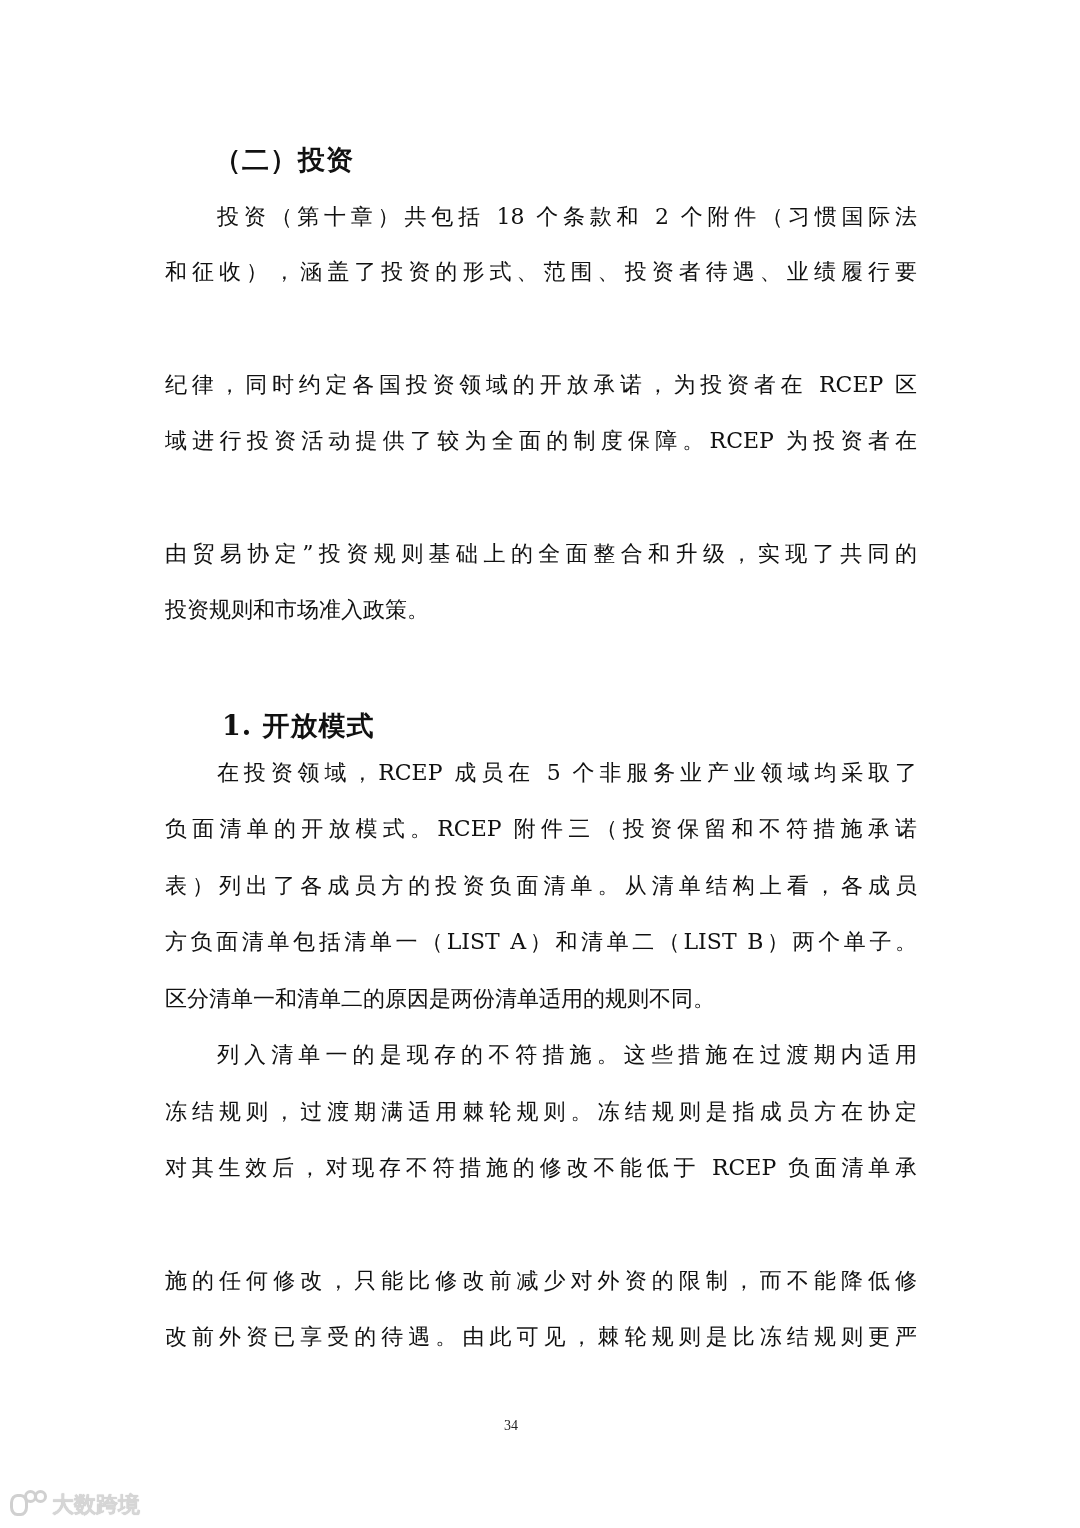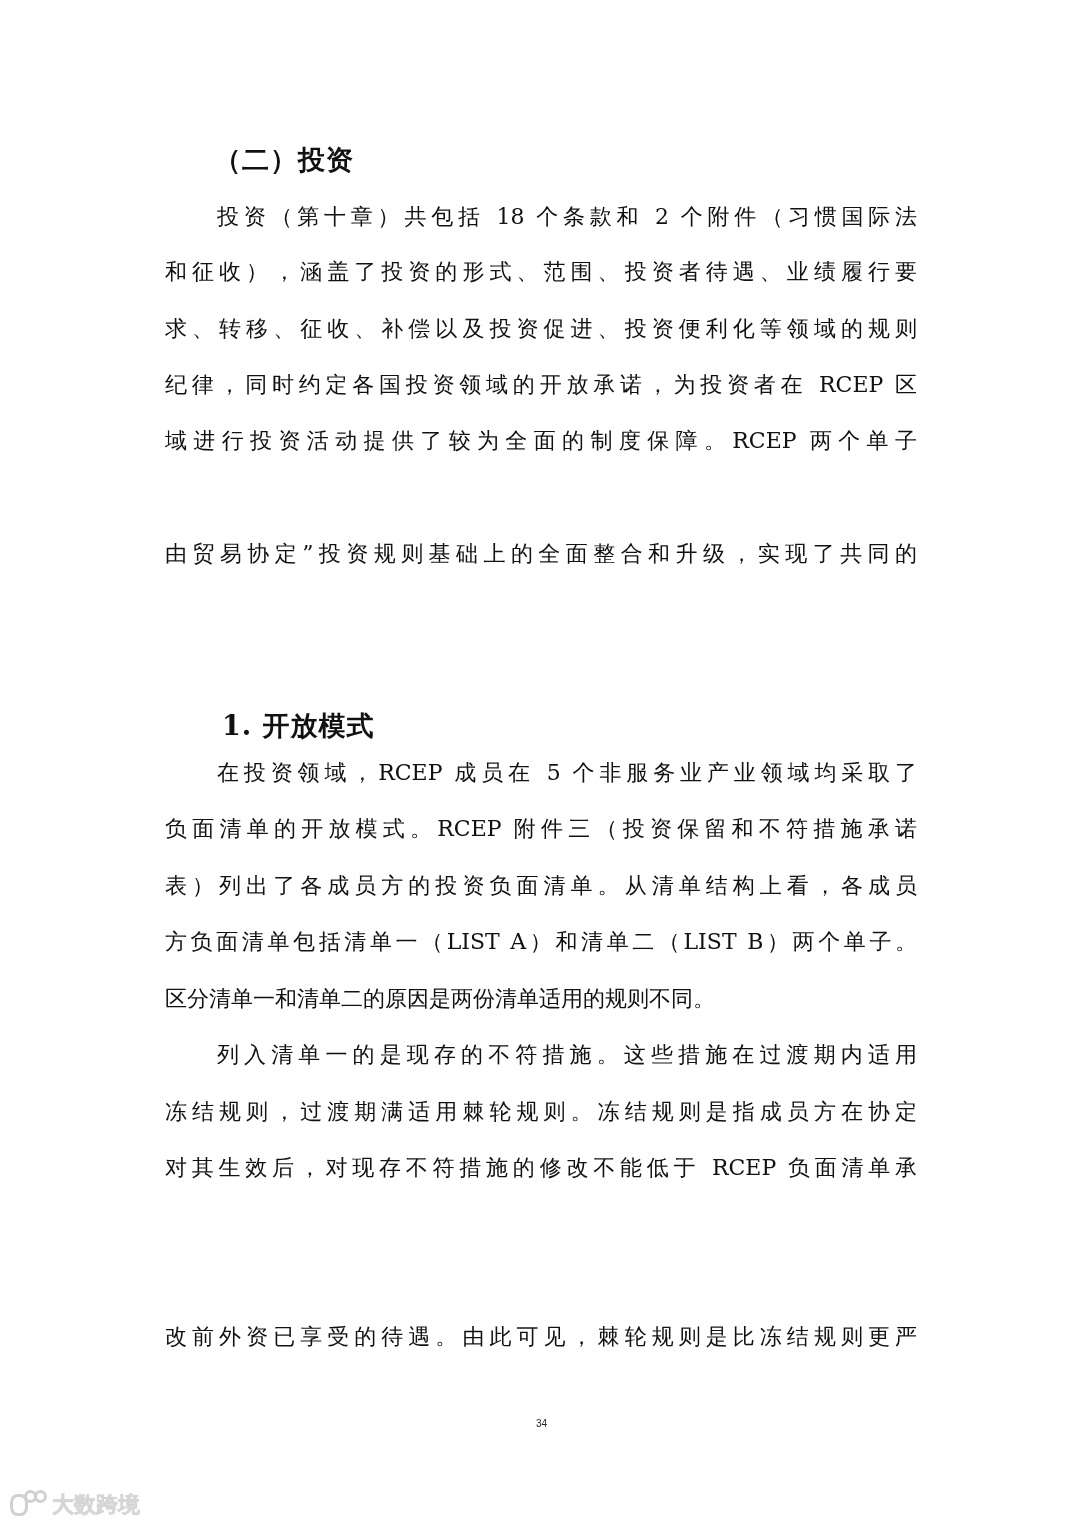--- a/index.html
+++ b/index.html
@@ -37,24 +37,24 @@
       font-size: 22px;
       line-height: 34px;
       white-space: nowrap;
       text-align: justify;
       text-align-last: justify;
     }
     .line.indent { left: 217px; width: 700px; }
     .line.last { text-align-last: left; }
     .page-number {
       position: absolute;
-      left: 536px;
+      left: 504px;
       top: 1418px;
-      font-family: Liberation Sans, sans-serif;
-      font-size: 10px;
+      font-family: Liberation Serif, serif;
+      font-size: 14px;
       color: #222;
     }
     .watermark {
       position: absolute;
       left: 10px;
       top: 1490px;
       display: flex;
       align-items: flex-start;
       gap: 6px;
       color: #d6d6d6;
@@ -75,36 +75,37 @@
   </style>
 </head>
 <body>
 
 <div class="page">
 
   <div class="heading h-section">（二）投资</div>
 
   <div class="line indent" style="top:200px">投资（第十章）共包括 18 个条款和 2 个附件（习惯国际法</div>
   <div class="line" style="top:255px">和征收），涵盖了投资的形式、范围、投资者待遇、业绩履行要</div>
-  <div class="line" style="top:312px">求、转移、征收、补偿以及投资促进、投资便利化等领域的规则</div>
   <div class="line" style="top:368px">纪律，同时约定各国投资领域的开放承诺，为投资者在 RCEP 区</div>
-  <div class="line" style="top:424px">域进行投资活动提供了较为全面的制度保障。RCEP 两个单子</div>
+  <div class="line" style="top:424px">域进行投资活动提供了较为全面的制度保障。RCEP 为投资者在</div>
   <div class="line" style="top:537px">由贸易协定”投资规则基础上的全面整合和升级，实现了共同的</div>
+  <div class="line last" style="top:593px">投资规则和市场准入政策。</div>
 
   <div class="heading h-sub">1. 开放模式</div>
 
   <div class="line indent" style="top:756px">在投资领域，RCEP 成员在 5 个非服务业产业领域均采取了</div>
   <div class="line" style="top:812px">负面清单的开放模式。RCEP 附件三（投资保留和不符措施承诺</div>
   <div class="line" style="top:869px">表）列出了各成员方的投资负面清单。从清单结构上看，各成员</div>
   <div class="line" style="top:925px">方负面清单包括清单一（LIST A）和清单二（LIST B）两个单子。</div>
   <div class="line last" style="top:982px">区分清单一和清单二的原因是两份清单适用的规则不同。</div>
 
   <div class="line indent" style="top:1038px">列入清单一的是现存的不符措施。这些措施在过渡期内适用</div>
   <div class="line" style="top:1095px">冻结规则，过渡期满适用棘轮规则。冻结规则是指成员方在协定</div>
   <div class="line" style="top:1151px">对其生效后，对现存不符措施的修改不能低于 RCEP 负面清单承</div>
+  <div class="line" style="top:1264px">施的任何修改，只能比修改前减少对外资的限制，而不能降低修</div>
   <div class="line" style="top:1320px">改前外资已享受的待遇。由此可见，棘轮规则是比冻结规则更严</div>
 
   <div class="page-number">34</div>
 
   <div class="watermark">
     <div class="wm-logo">
       <span style="left:0;top:4px;width:12px;height:16px;border-radius:40%;"></span>
       <span style="left:14px;top:0;width:7px;height:7px;"></span>
       <span style="left:24px;top:0;width:7px;height:7px;"></span>
     </div>

